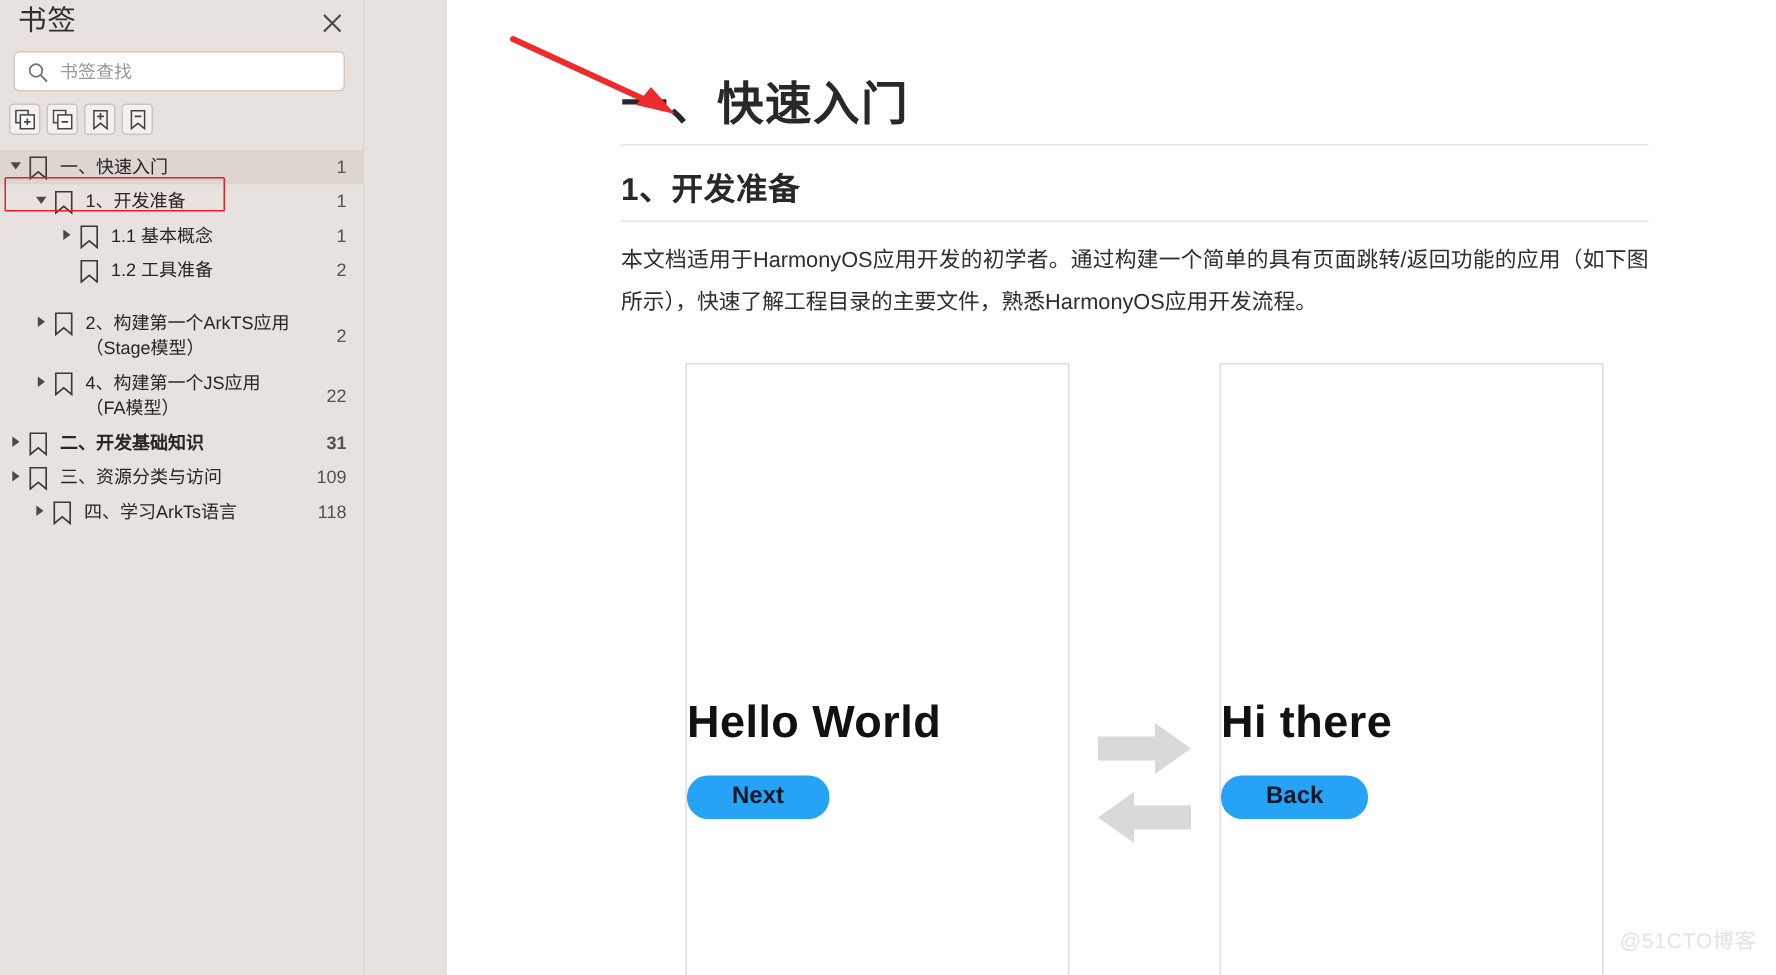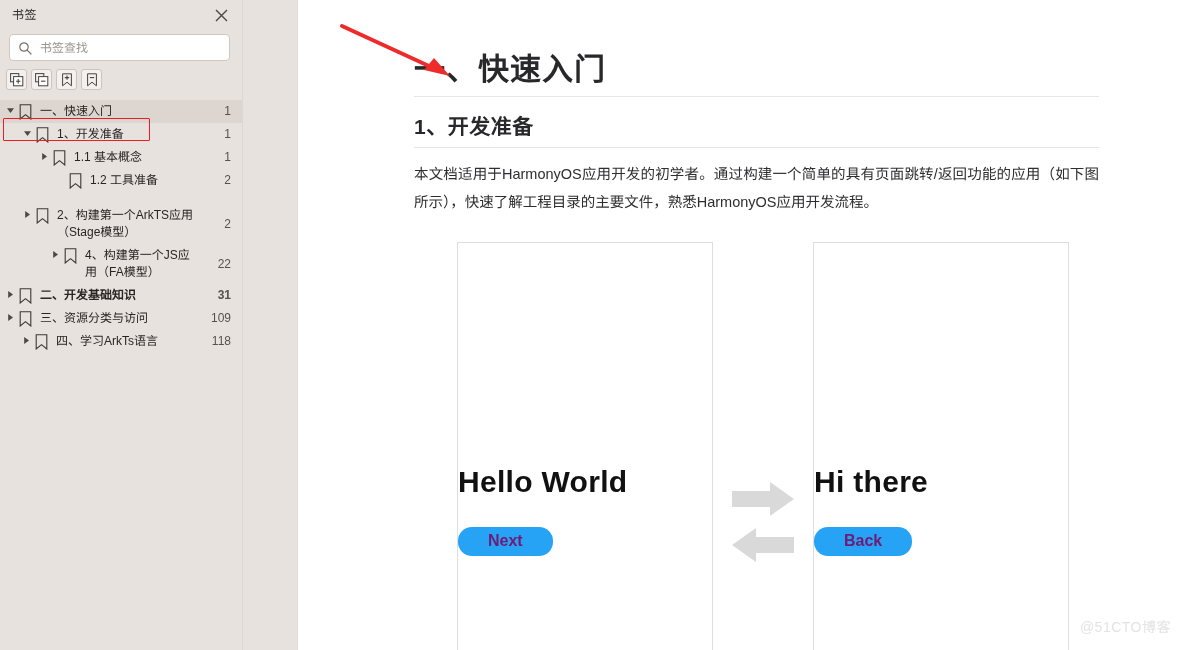--- a/index.html
+++ b/index.html
@@ -34,21 +34,21 @@
     overflow: hidden;
   }
   .sidebar-header {
     height: 30px;
     display: flex;
     align-items: center;
     padding: 0 10px 0 12px;
     box-sizing: border-box;
   }
   .sidebar-title {
-    font-size: 12px;
+    font-size: 19px;
     color: #30302f;
     letter-spacing: 0.5px;
     flex: 1;
     line-height: 30px;
   }
   .close-btn {
     width: 22px;
     height: 22px;
     display: flex;
     align-items: center;
@@ -259,23 +259,23 @@
   }
   .phone-text {
     font-size: 30px;
     font-weight: bold;
     color: #111111;
     letter-spacing: 0.3px;
     line-height: 34px;
   }
   .phone-btn {
     display: inline-block;
-    margin-top: 28px;
+    margin-top: 18px;
     background: #27a3f5;
-    color: #701a75;
+    color: #0f172a;
     font-size: 16px;
     font-weight: bold;
     border-radius: 14px;
     padding: 5px 30px 6px 30px;
     line-height: 18px;
     cursor: pointer;
   }
   .arrows {
     width: 100px;
     flex: 0 0 auto;
@@ -399,21 +399,21 @@
             </svg>
           </span>
           <span class="bm-icon">
             <svg width="13" height="16" viewBox="0 0 13 16">
               <path d="M1.2 0.8 L11.8 0.8 L11.8 15 L6.5 10.6 L1.2 15 Z" fill="none" stroke="currentColor" stroke-width="1.1" stroke-linejoin="miter"></path>
             </svg>
           </span>
           <span class="tree-label">1.1 基本概念</span>
           <span class="tree-page">1</span>
         </div>
-        <div class="tree-row" style="padding-left: 54px;">
+        <div class="tree-row" style="padding-left: 38px;">
           <span class="tw-arrow"></span>
           <span class="bm-icon">
             <svg width="13" height="16" viewBox="0 0 13 16">
               <path d="M1.2 0.8 L11.8 0.8 L11.8 15 L6.5 10.6 L1.2 15 Z" fill="none" stroke="currentColor" stroke-width="1.1" stroke-linejoin="miter"></path>
             </svg>
           </span>
           <span class="tree-label">1.2 工具准备</span>
           <span class="tree-page">2</span>
         </div>
         <div class="tree-row" style="padding-left: 21px; margin-top: 12px;">
@@ -423,21 +423,21 @@
             </svg>
           </span>
           <span class="bm-icon">
             <svg width="13" height="16" viewBox="0 0 13 16">
               <path d="M1.2 0.8 L11.8 0.8 L11.8 15 L6.5 10.6 L1.2 15 Z" fill="none" stroke="currentColor" stroke-width="1.1" stroke-linejoin="miter"></path>
             </svg>
           </span>
           <span class="tree-label">2、构建第一个ArkTS应用（Stage模型）</span>
           <span class="tree-page">2</span>
         </div>
-        <div class="tree-row" style="padding-left: 21px; margin-left: 28px;">
+        <div class="tree-row" style="padding-left: 21px;">
           <span class="tw-arrow">
             <svg width="7" height="7" viewBox="0 0 7 7">
               <path d="M1.2 0 L1.2 7 L6 3.5 Z" fill="currentColor"></path>
             </svg>
           </span>
           <span class="bm-icon">
             <svg width="13" height="16" viewBox="0 0 13 16">
               <path d="M1.2 0.8 L11.8 0.8 L11.8 15 L6.5 10.6 L1.2 15 Z" fill="none" stroke="currentColor" stroke-width="1.1" stroke-linejoin="miter"></path>
             </svg>
           </span>

